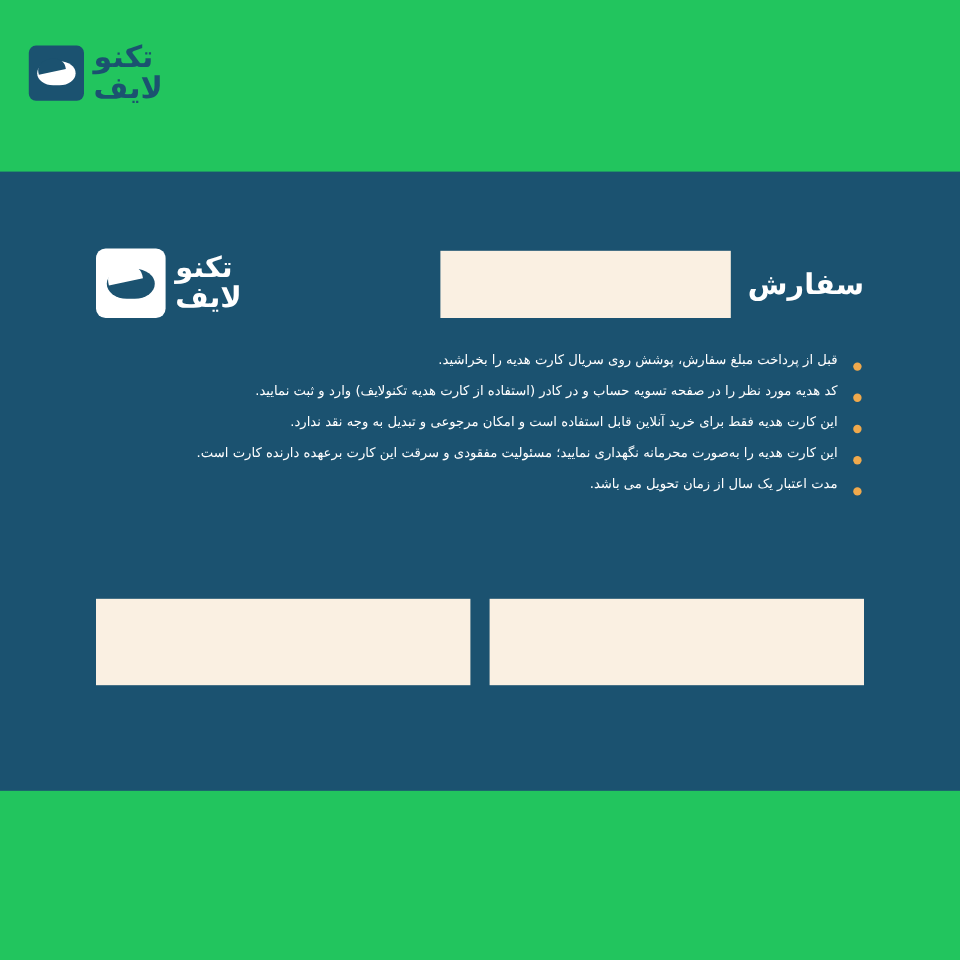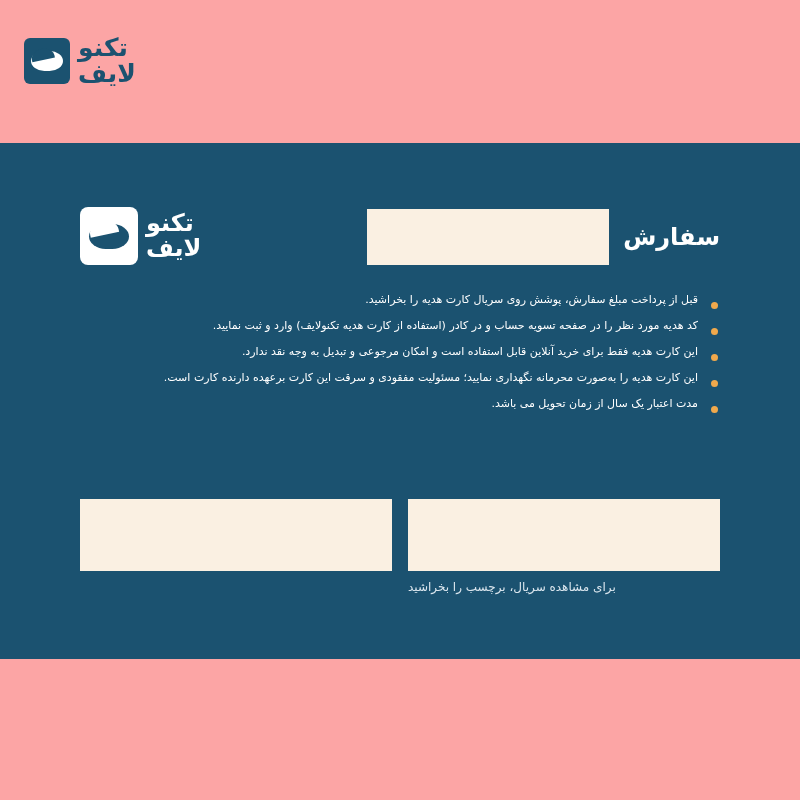--- a/index.html
+++ b/index.html
@@ -11,21 +11,21 @@
     height: 800px;
     background: #ffffff;
     font-family: "DejaVu Sans", "Liberation Sans", sans-serif;
     overflow: hidden;
   }
 
   .page {
     position: relative;
     width: 800px;
     height: 800px;
-    background: #fca5a5;
+    background: #22c55e;
   }
 
   
   .top-logo {
     position: absolute;
     top: 26px;
     right: 608px;  
     left: 24px;
     height: 70px;
     display: flex;
@@ -264,17 +264,16 @@
     <ul class="notes">
       <li>قبل از پرداخت مبلغ سفارش، پوشش روی سریال کارت هدیه را بخراشید.</li>
       <li>کد هدیه مورد نظر را در صفحه تسویه حساب و در کادر (استفاده از کارت هدیه تکنولایف) وارد و ثبت نمایید.</li>
       <li>این کارت هدیه فقط برای خرید آنلاین قابل استفاده است و امکان مرجوعی و تبدیل به وجه نقد ندارد.</li>
       <li>این کارت هدیه را به‌صورت محرمانه نگهداری نمایید؛ مسئولیت مفقودی و سرقت این کارت برعهده دارنده کارت است.</li>
       <li>مدت اعتبار یک سال از زمان تحویل می باشد.</li>
     </ul>
 
     <div class="scratch-left"></div>
     <div class="scratch-right"></div>
-    <div class="scratch-hint">برای مشاهده سریال، برچسب را بخراشید</div>
 
   </div>
 
 </div>
 
 </body></html>

